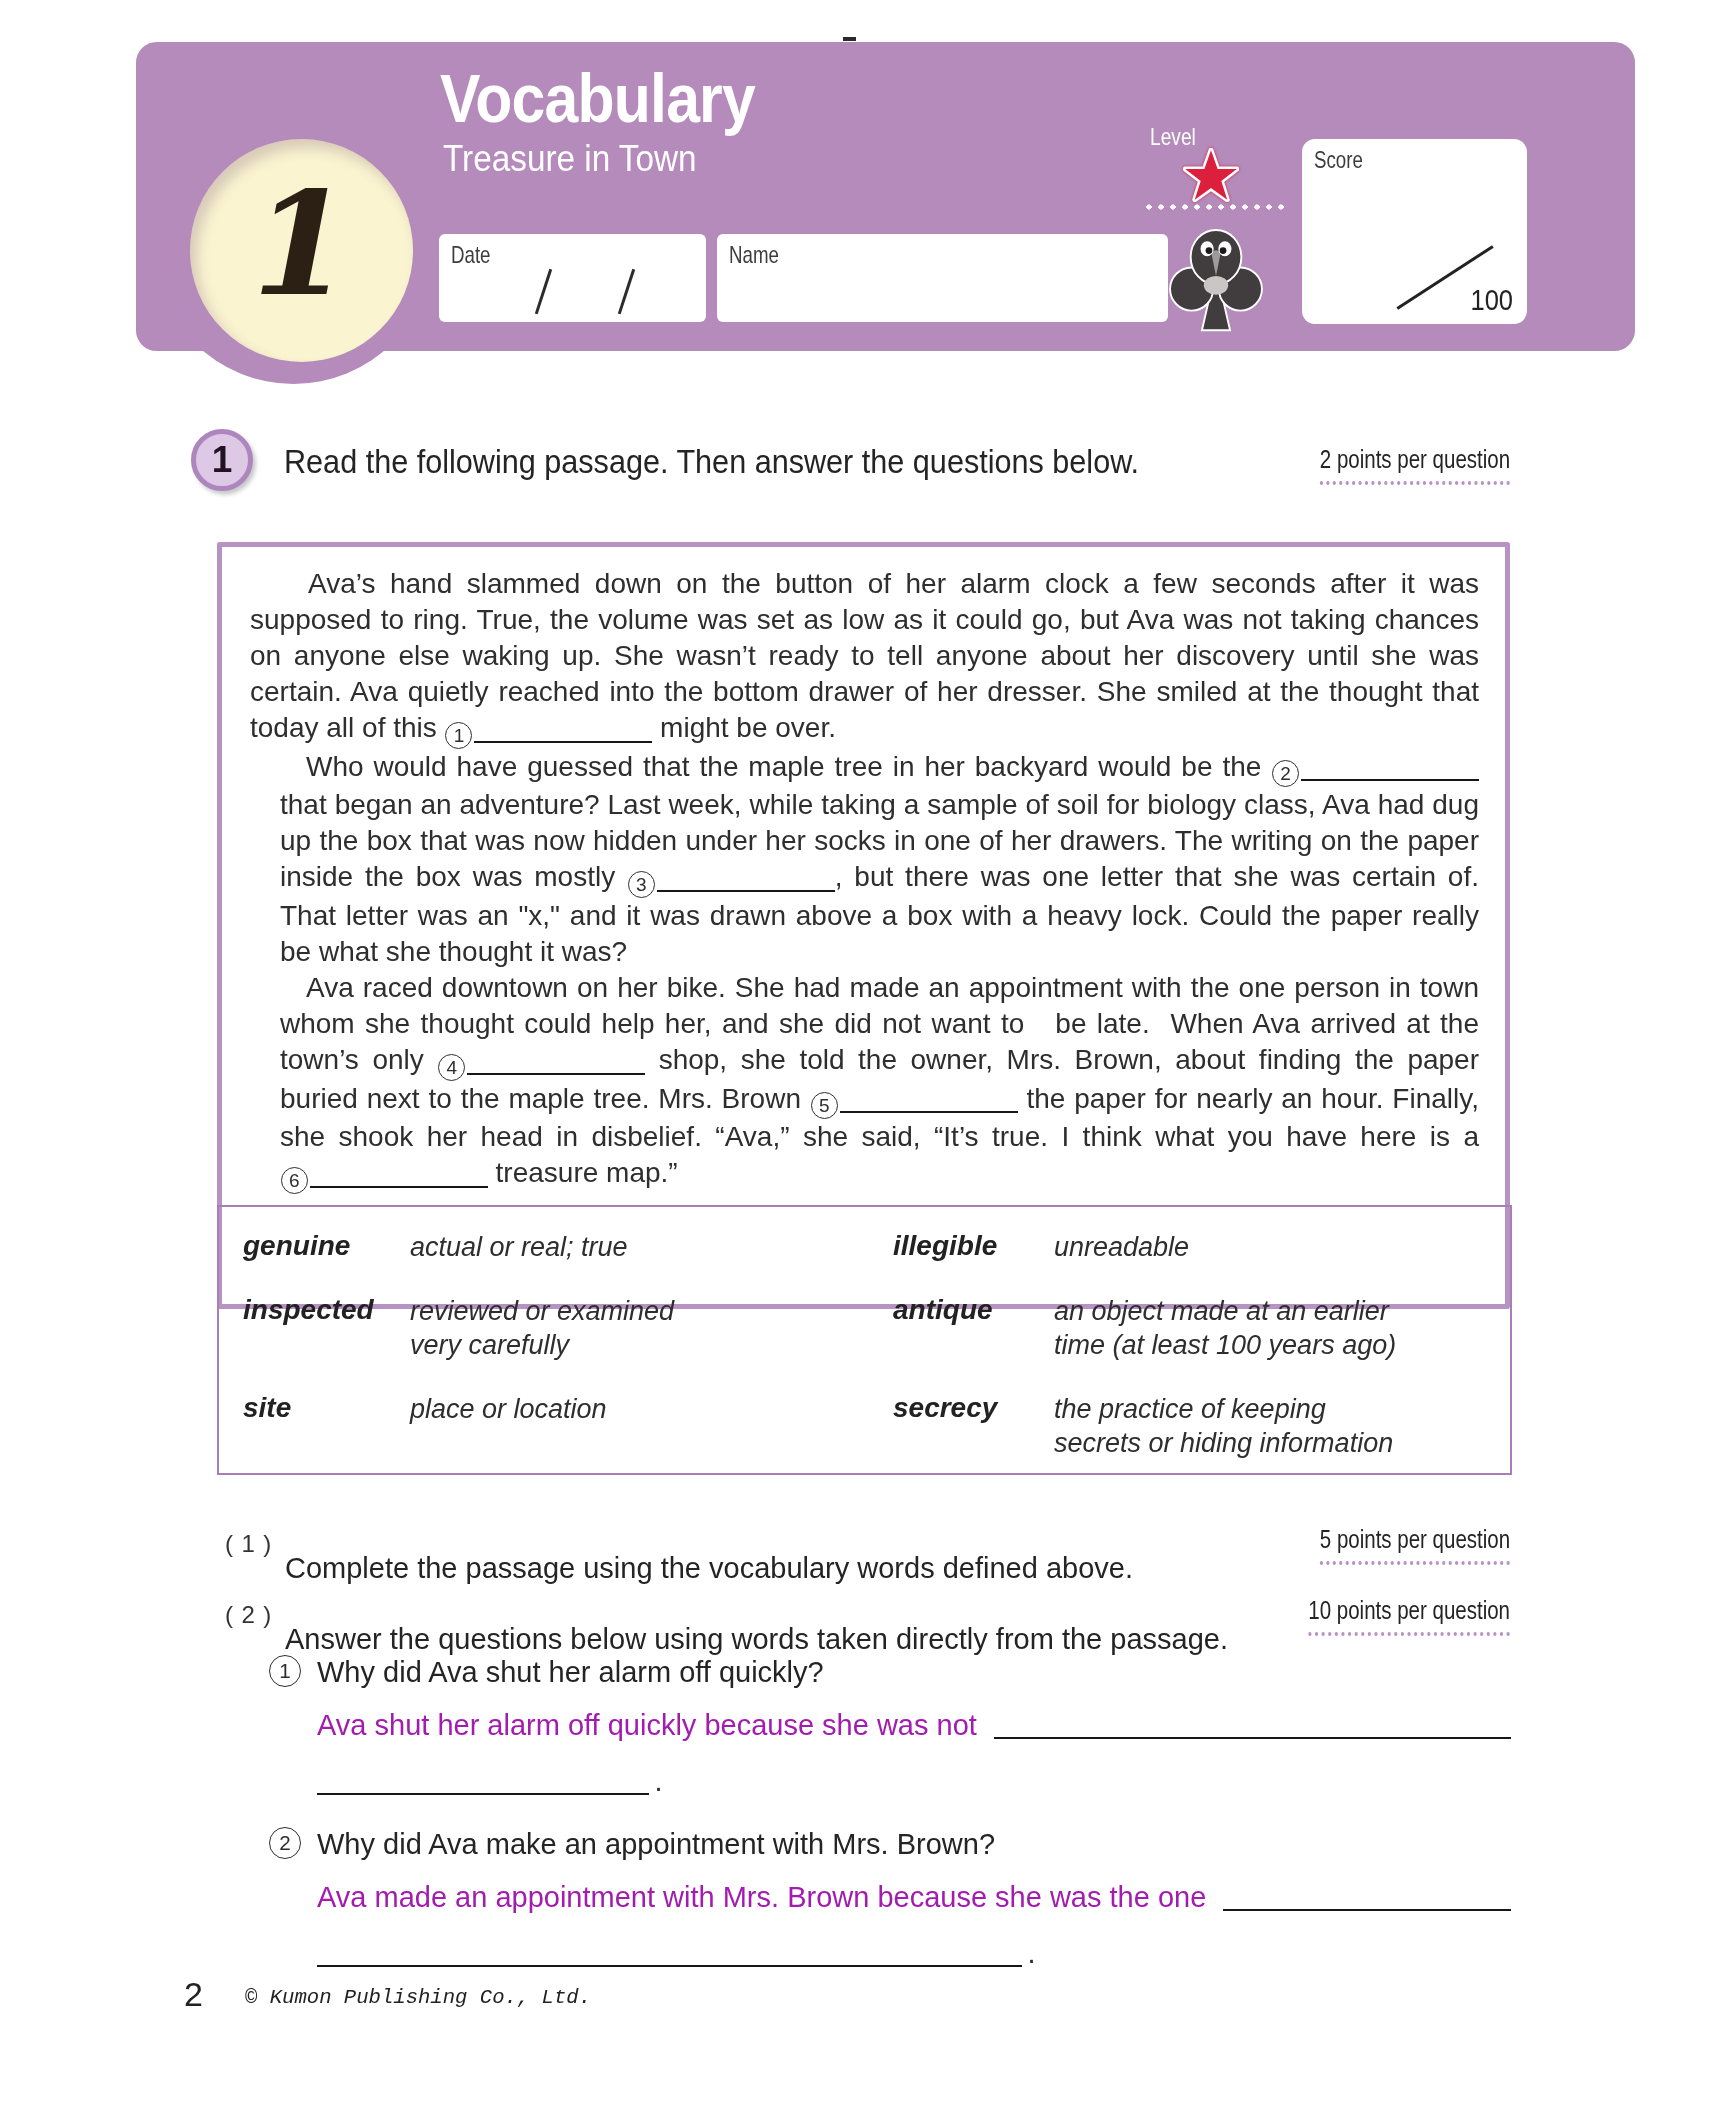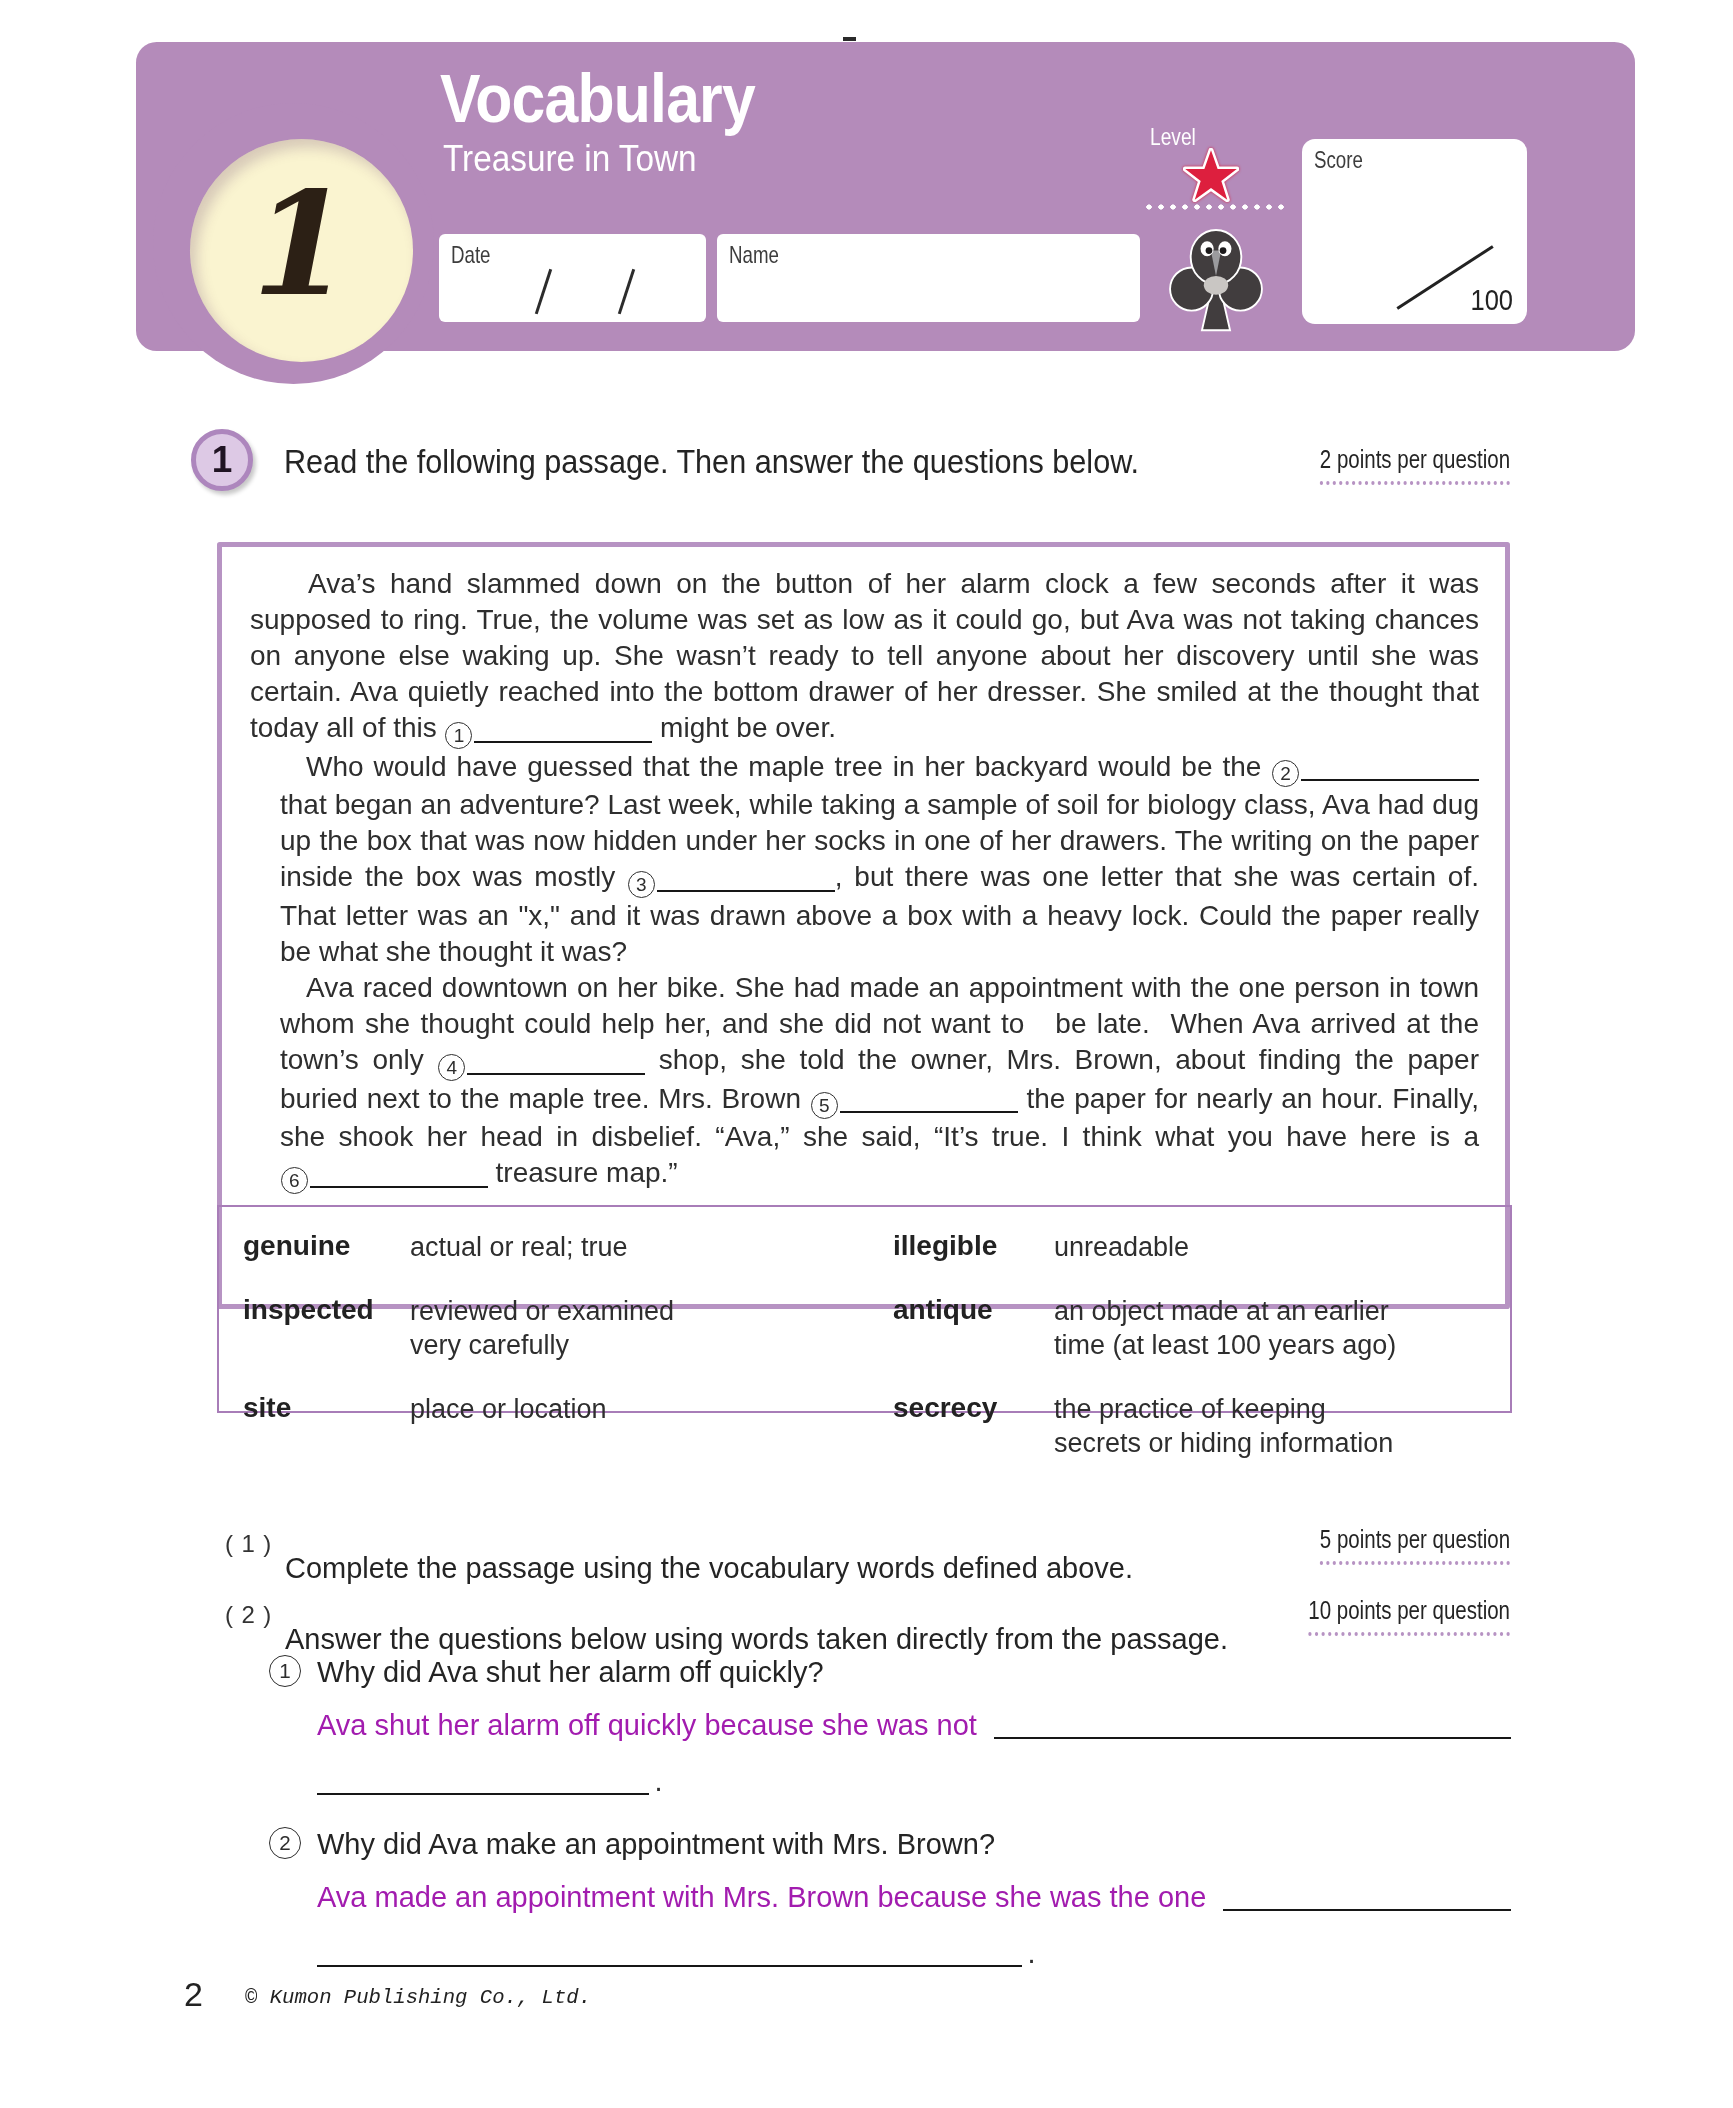--- a/index.html
+++ b/index.html
@@ -27,21 +27,21 @@
                background:var(--badge-cream);display:flex;align-items:center;justify-content:center;
                box-shadow:inset 6.6px 8.4px 13px rgba(90,50,100,.22);}
   .badge-num{font-family:"DejaVu Serif",serif;font-style:italic;font-weight:bold;
              font-size:142px;line-height:1;color:#2c2015;transform:translateY(-7.5px);}
   .h-title{position:absolute;left:304px;top:17px;color:#fff;font-weight:bold;font-size:69px;
            letter-spacing:-0.9px;transform:scaleX(.88);transform-origin:0 0;white-space:nowrap;}
   .h-sub{position:absolute;left:307px;top:96px;color:#fff;font-size:37px;font-weight:400;
          transform:scaleX(.9);transform-origin:0 0;white-space:nowrap;}
   .fbox{position:absolute;background:#fff;border-radius:6px;}
   .date-box{left:303px;top:192px;width:267px;height:88px;}
-  .name-box{left:581px;top:192px;width:423px;height:88px;}
+  .name-box{left:581px;top:192px;width:423px;height:88px;padding-left:28px;}
   .flabel{position:absolute;left:12px;top:8.4px;font-size:23.4px;color:#3d3d3d;
           transform:scaleX(.8);transform-origin:0 0;white-space:nowrap;}
   .slash{position:absolute;bottom:6.6px;width:2.8px;height:47px;background:#2c2c2c;transform:rotate(18deg);}
   .slash.s1{left:103px;} .slash.s2{left:186px;}
   .level-label{position:absolute;left:1014px;top:82px;color:#fff;font-size:23.4px;
                transform:scaleX(.82);transform-origin:0 0;}
   .star{position:absolute;left:1047px;top:106px;width:56px;height:54px;color:var(--star-red);
         filter:drop-shadow(0 0 1.4px var(--star-red));}
   .level-dots{position:absolute;left:1007px;top:161px;width:142px;height:8.4px;
               background-image:radial-gradient(circle,#fff 2.5px,rgba(255,255,255,0) 2.9px);
@@ -72,24 +72,24 @@
   .para.first{text-indent:58px;}
   .para.rest{text-indent:26px;margin-left:30px;}
   .pblank{white-space:nowrap;}
   .circ{display:inline-block;width:27px;height:27px;line-height:25px;text-align:center;
         border:1.9px solid #2e2e2e;border-radius:50%;font-size:19px;vertical-align:-4.7px;
         margin:0 1.9px 0 0.9px;box-sizing:border-box;text-indent:0;}
   .bline{display:inline-block;width:178px;height:5.6px;border-bottom:2.8px solid #171717;
          vertical-align:-5.6px;}
 
   
-  .vocab-box{position:absolute;left:217px;top:1205px;width:1295px;height:208px;
+  .vocab-box{position:absolute;left:217px;top:1205px;width:1295px;height:270px;
              border:2.8px solid var(--vocab-border);box-sizing:border-box;
              padding:22.5px 24px;display:grid;grid-template-columns:167px 483px 161px 1fr;
-             row-gap:30px;align-content:start;}
+             row-gap:30px;align-content:start;font-style:italic;}
   .vterm{font-weight:bold;font-size:28px;color:#222;}
   .vdef{font-size:27px;line-height:34px;color:#2e2e2e;white-space:pre-line;}
 
   
   .qrow{position:absolute;left:225px;width:1285px;display:flex;align-items:flex-start;}
   .qrow.q1{top:1525px;} .qrow.q2{top:1596px;}
   .qlabel{font-size:24px;color:#333;width:60px;flex:none;padding-top:4.7px;letter-spacing:0.9px;}
   .qtext{font-size:29px;color:#242424;margin-top:27px;}
   .qpoints{margin-left:auto;transform:scaleX(.82);transform-origin:100% 0;}
 

